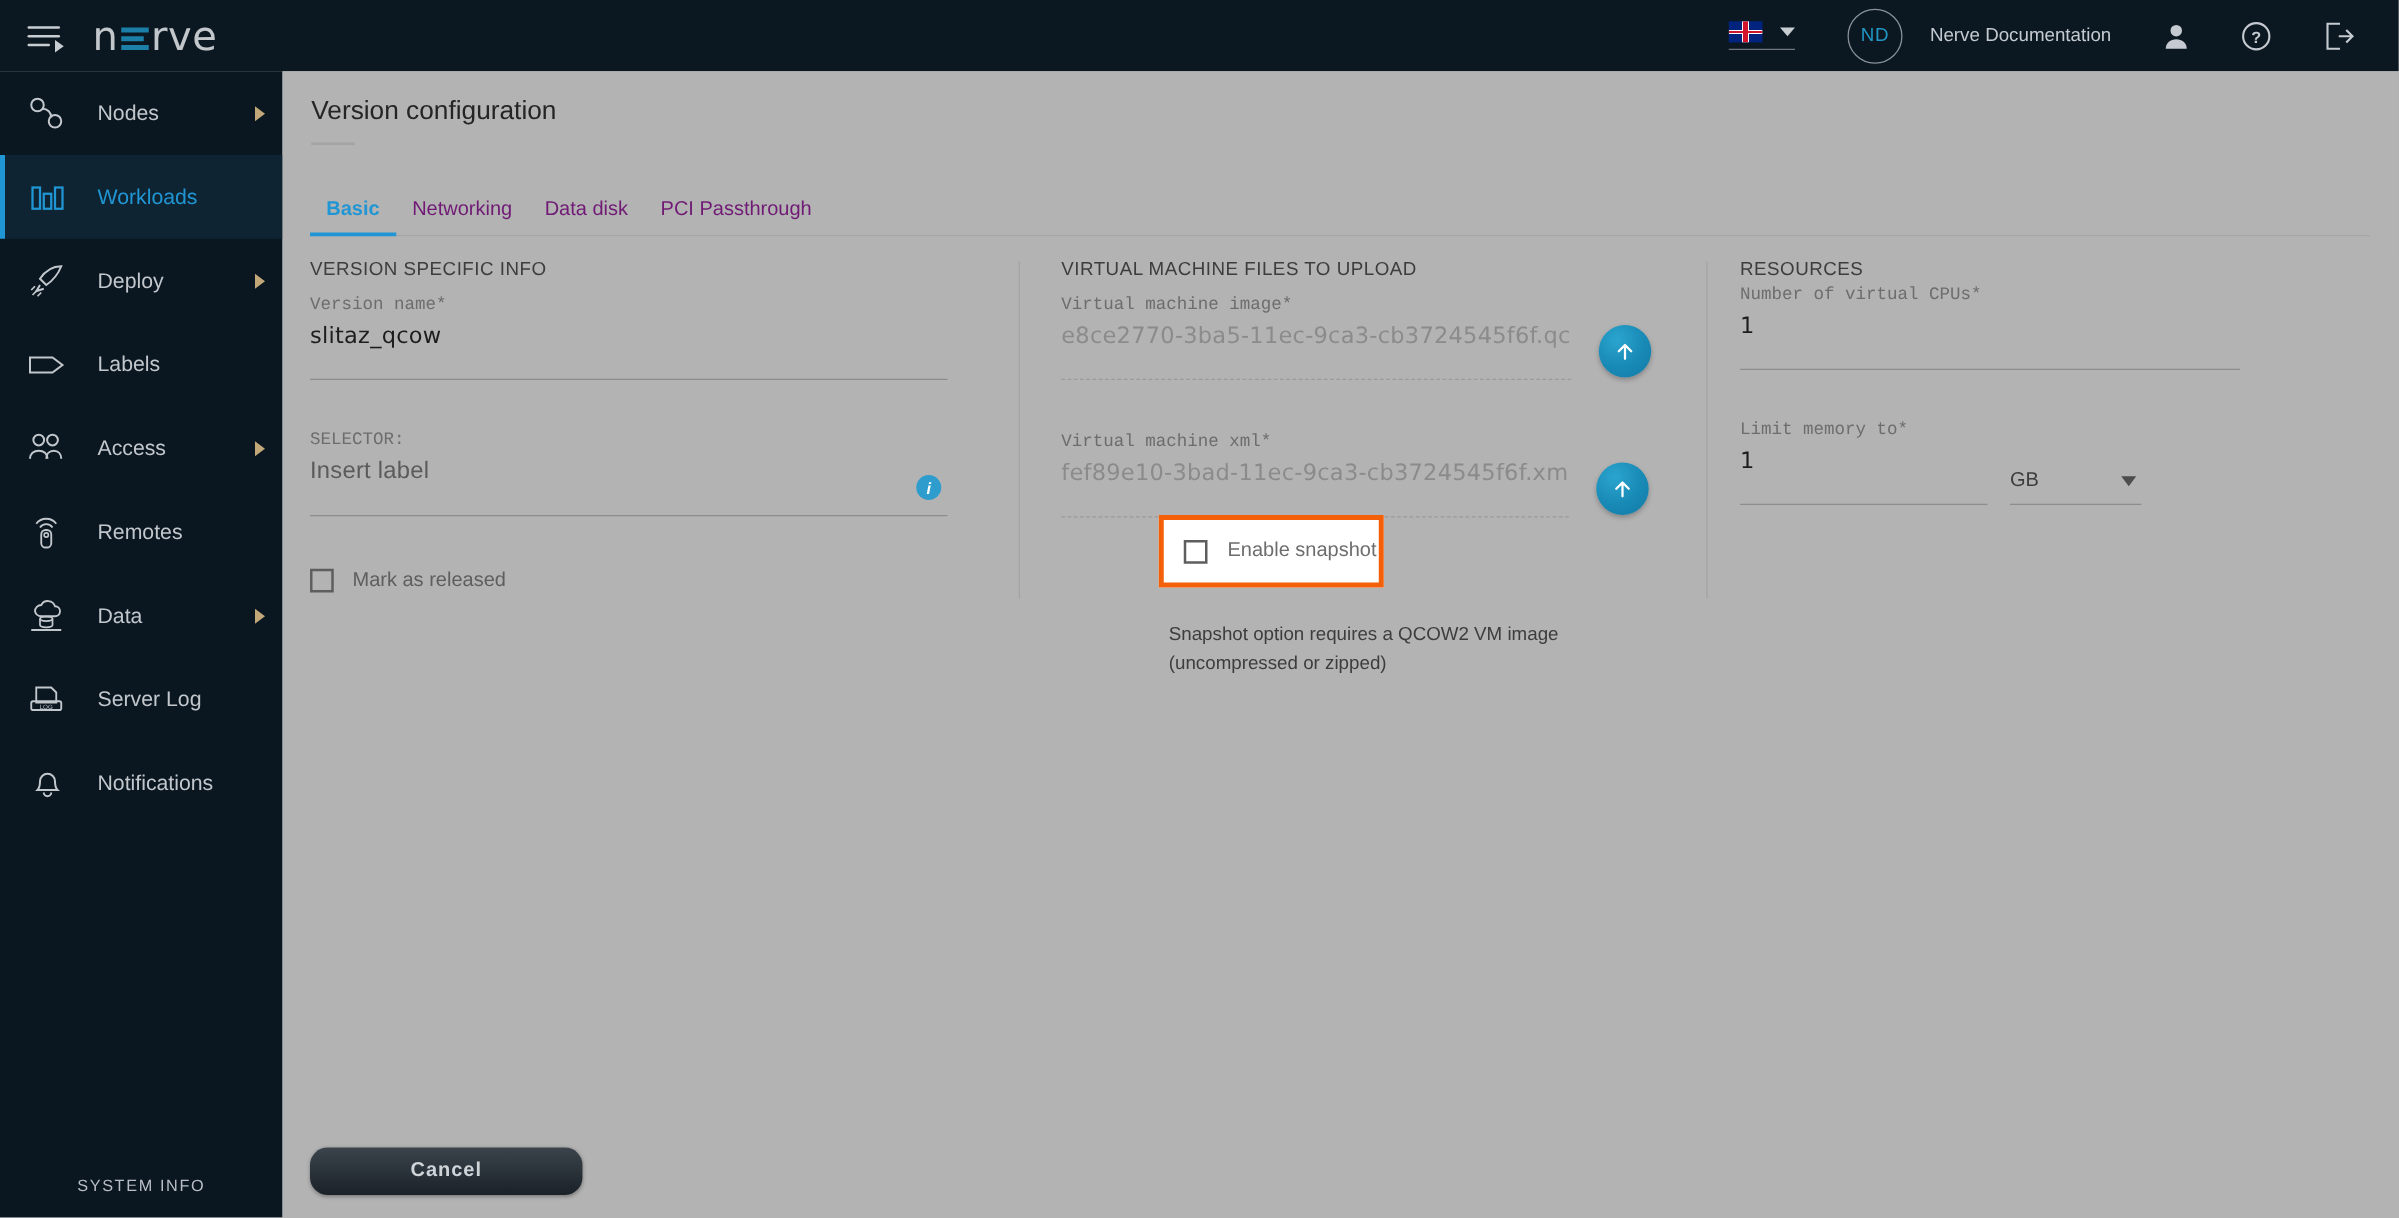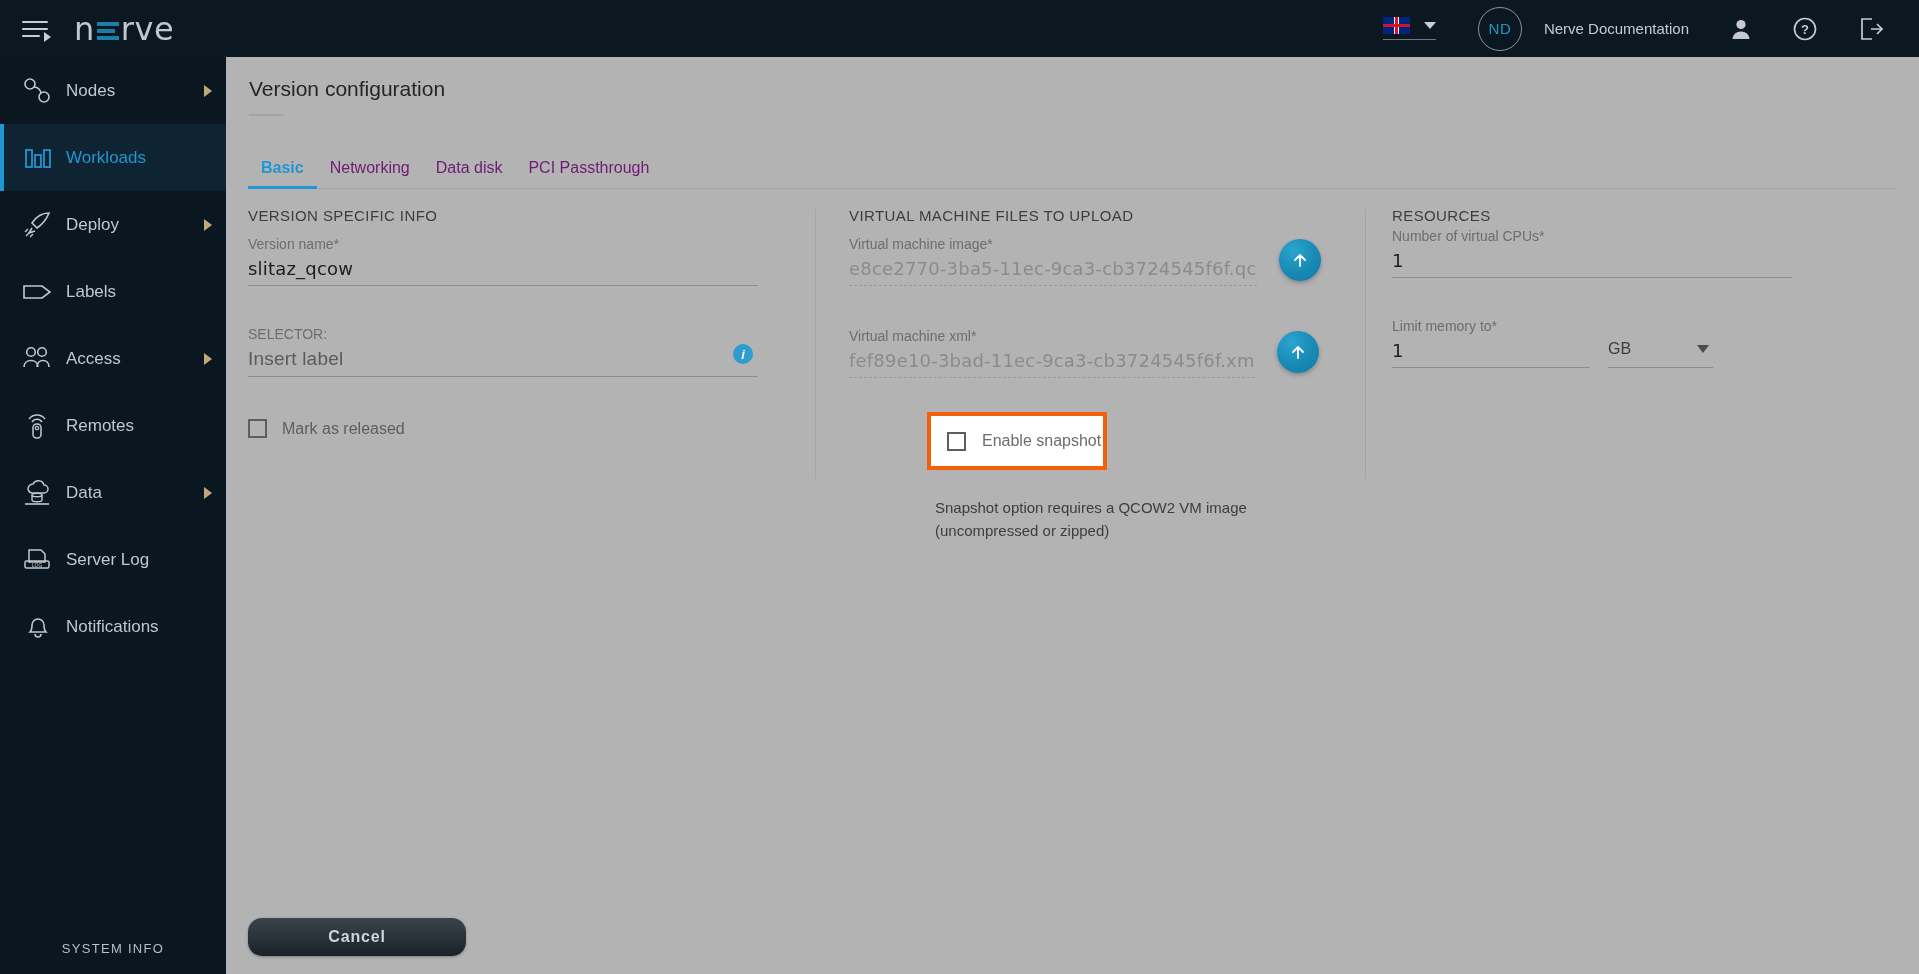--- a/index.html
+++ b/index.html
@@ -101,21 +101,21 @@
   }
   .nav-item.active { background: #0e2433; color: #2196d4; }
   .nav-item.active::before {
     content: ""; position: absolute; left: 0; top: 0; bottom: 0;
     width: 4px; background: #2196d4;
   }
   .nav-icon {
     width: 52px; margin-left: 12px;
     display: flex; align-items: center; justify-content: center;
   }
-  .nav-label { font-size: 17px; margin-left: 2px; }
+  .nav-label { font-size: 17px; margin-left: 14px; }
   .nav-arrow {
     position: absolute; right: 14px;
     width: 0; height: 0;
     border-top: 6px solid transparent; border-bottom: 6px solid transparent;
     border-left: 8px solid #c2a878;
   }
   .sysinfo {
     position: absolute; bottom: 0; left: 0; width: 226px; height: 52px;
     display: flex; align-items: center; justify-content: center;
     color: #b9bec4; font-size: 13px; letter-spacing: 1.3px;
@@ -159,24 +159,24 @@
   .col { position: absolute; top: 0; }
   #col-left { left: 22px; width: 510px; }
   #col-mid { left: 623px; width: 470px; }
   #col-right { left: 1166px; width: 400px; }
 
   .section-head {
     font-size: 15px; color: #3d3d3d; letter-spacing: 0.4px; margin-bottom: 12px;
   }
   .field { position: relative; margin-bottom: 40px; }
   .field-label {
-    font-size: 14px; color: #6d6d6d; margin-bottom: 6px; display: block;
+    font-size: 14px; color: #6d6d6d; margin-bottom: 6px; display: block; font-family: Liberation Mono, monospace;
   }
   .field-value {
-    font-size: 18px; color: #1d1d1d; padding-bottom: 6px;
+    font-size: 18px; color: #1d1d1d; padding-bottom: 24px;
     border-bottom: 1px solid #8d8d8d; letter-spacing: 0.2px;
     font-family: "DejaVu Sans", sans-serif;
     white-space: nowrap; overflow: hidden;
   }
   .field-value.placeholder { color: #5b5b5b; font-family: "Liberation Sans", sans-serif; font-size: 19px;}
   .field-value.disabled {
     color: #8b8b8b; border-bottom: 1px dashed #9a9a9a;
   }
   .info-badge {
     position: absolute; right: 5px; bottom: 13px;
@@ -186,21 +186,21 @@
     display: flex; align-items: center; justify-content: center;
     cursor: pointer;
   }
   .checkrow { display: flex; align-items: center; gap: 15px; cursor: pointer; }
   .cbox {
     width: 19px; height: 19px; border: 2px solid #5e5e5e; background: transparent;
   }
   .cbox-label { font-size: 16px; color: #5e5e5e; }
 
   
-  .uprow { display: flex; align-items: center; gap: 0; position: relative; }
+  .uprow { display: flex; align-items: flex-end; gap: 0; position: relative; }
   .uprow .field { flex: 1; margin-bottom: 0; }
   .upbtn {
     width: 42px; height: 42px; border-radius: 50%;
     background: radial-gradient(circle at 35% 28%, #2aa5cf 0%, #1889b5 55%, #137ba6 100%);
     box-shadow: 0 2px 4px rgba(0,0,0,0.25);
     display: flex; align-items: center; justify-content: center;
     margin-left: 22px; margin-bottom: 2px; cursor: pointer; flex: none;
   }
 
   .snapbox {

